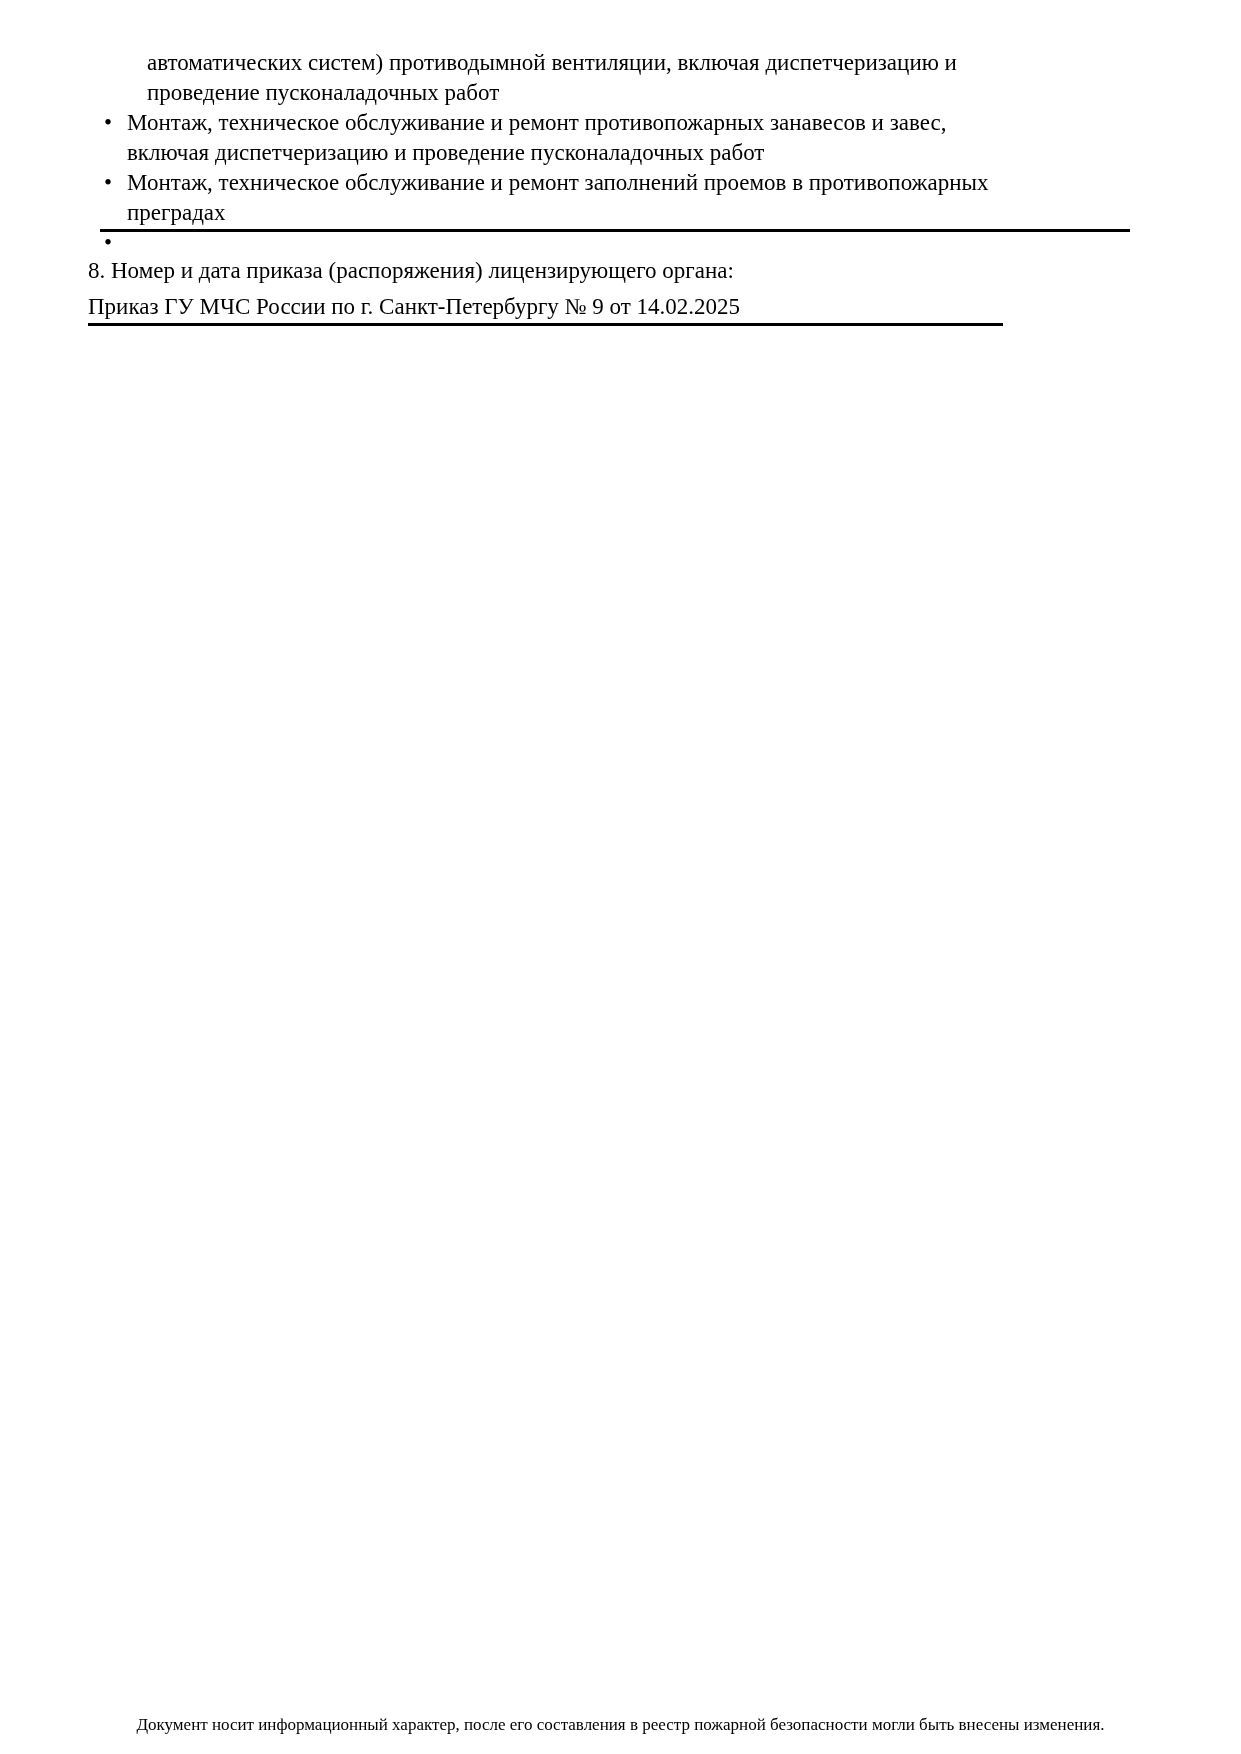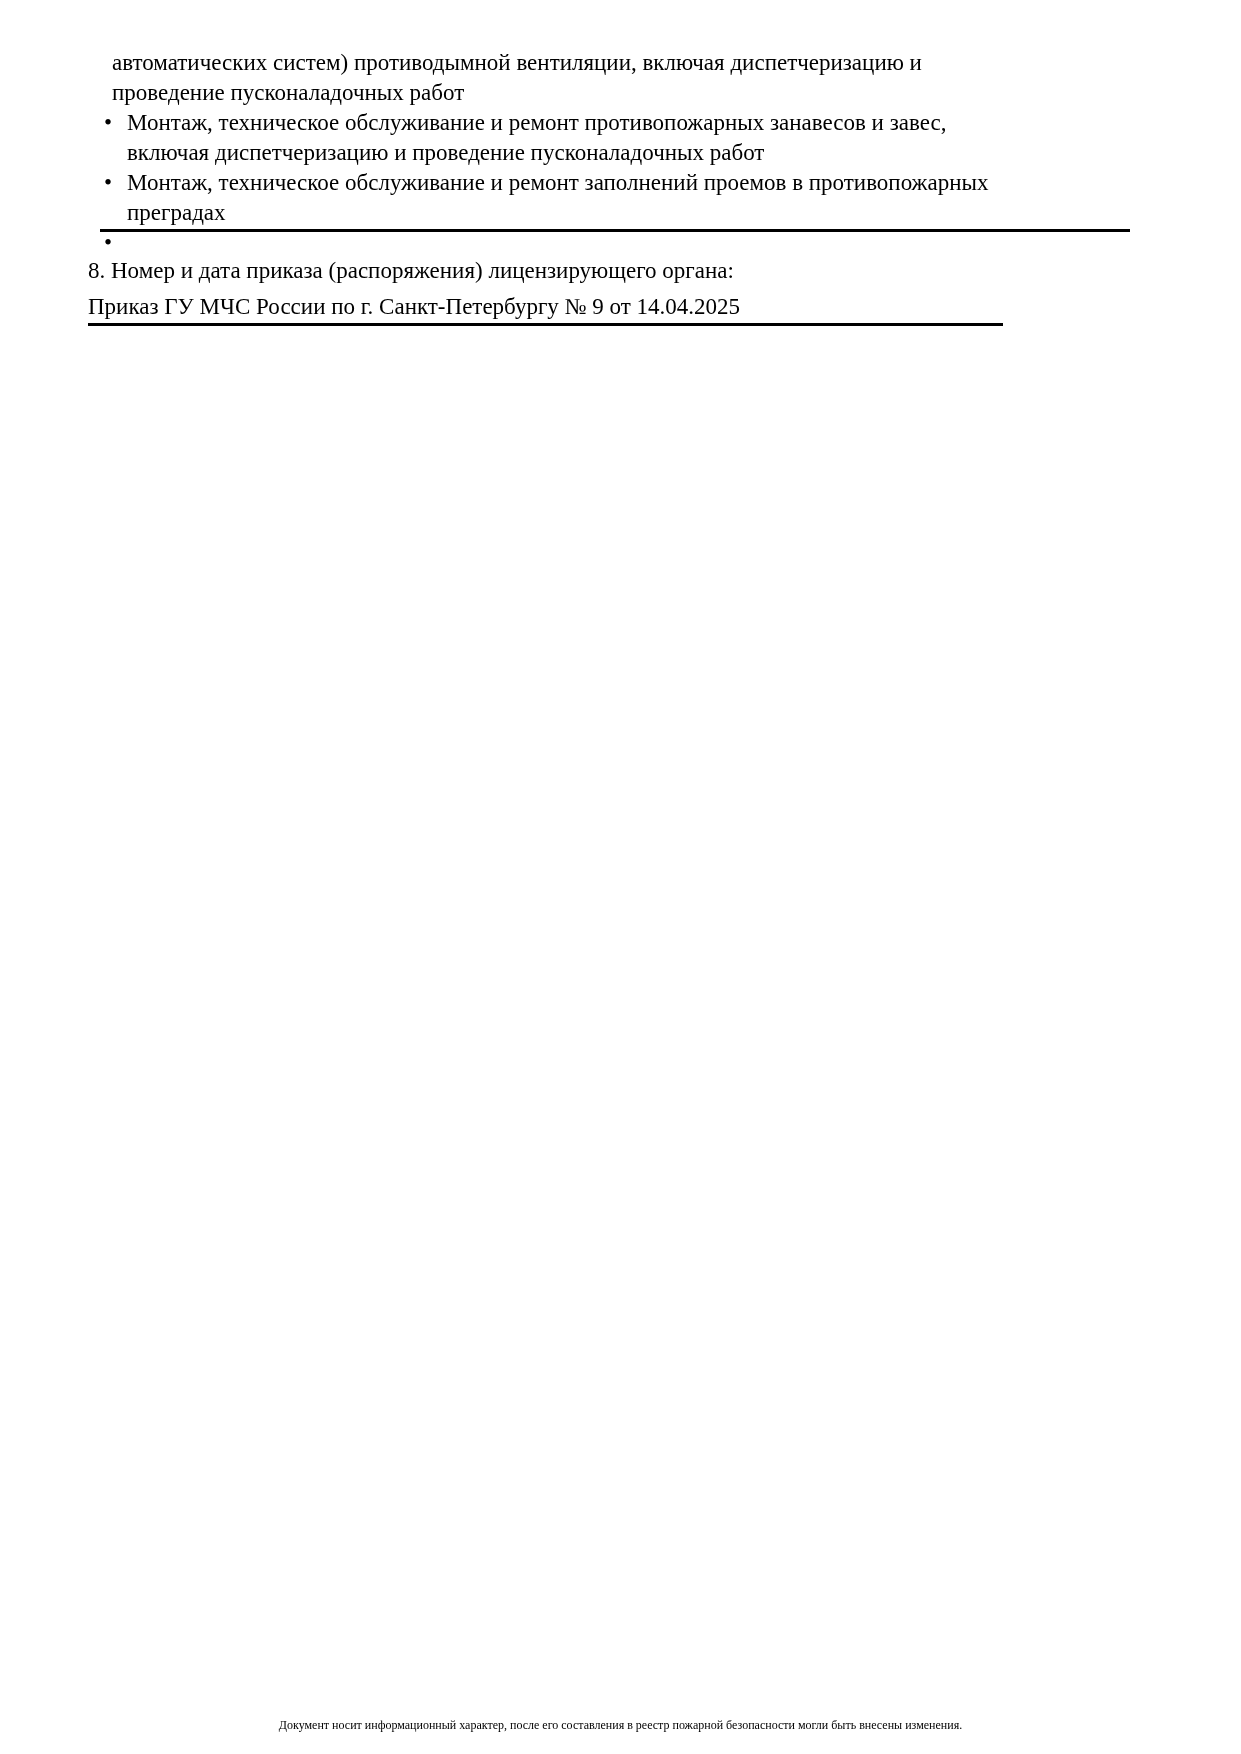--- a/index.html
+++ b/index.html
@@ -15,21 +15,21 @@
   }
   .body-block {
     position: absolute;
     top: 48px;
     left: 88px;
     width: 1060px;
     font-size: 23px;
     line-height: 30px;
   }
   .continuation {
-    margin-left: 24px;
+    margin-left: 59px;
     width: 860px;
   }
   .work-list {
     list-style: none;
     margin: 0;
     padding: 0;
   }
   .work-item {
     position: relative;
     margin-left: 39px;
@@ -59,21 +59,21 @@
     height: 0;
     border-bottom: 3px solid #000000;
     margin-top: 1px;
   }
   .footer-note {
     position: absolute;
     left: 0;
     right: 0;
     bottom: 16px;
     text-align: center;
-    font-size: 12px;
+    font-size: 17px;
     line-height: 26px;
     color: #000000;
   }
 </style>
 </head>
 <body>
 
 <div class="page">
 
   <div class="body-block">
@@ -91,21 +91,21 @@
       </li>
       <li class="work-item">
         <span class="marker">•</span>
       </li>
     </ul>
 
     <div class="field-rule-1"></div>
 
     <div class="section-8">
       <div class="label">8. Номер и дата приказа (распоряжения) лицензирующего органа:</div>
-      <div class="value">Приказ ГУ МЧС России по г. Санкт-Петербургу № 9 от 14.04.2025</div>
+      <div class="value">Приказ ГУ МЧС России по г. Санкт-Петербургу № 9 от 14.02.2025</div>
       <div class="field-rule-2"></div>
     </div>
 
   </div>
 
   <div class="footer-note">Документ носит информационный характер, после его составления в реестр пожарной безопасности могли быть внесены изменения.</div>
 
 </div>
 
 </body></html>

